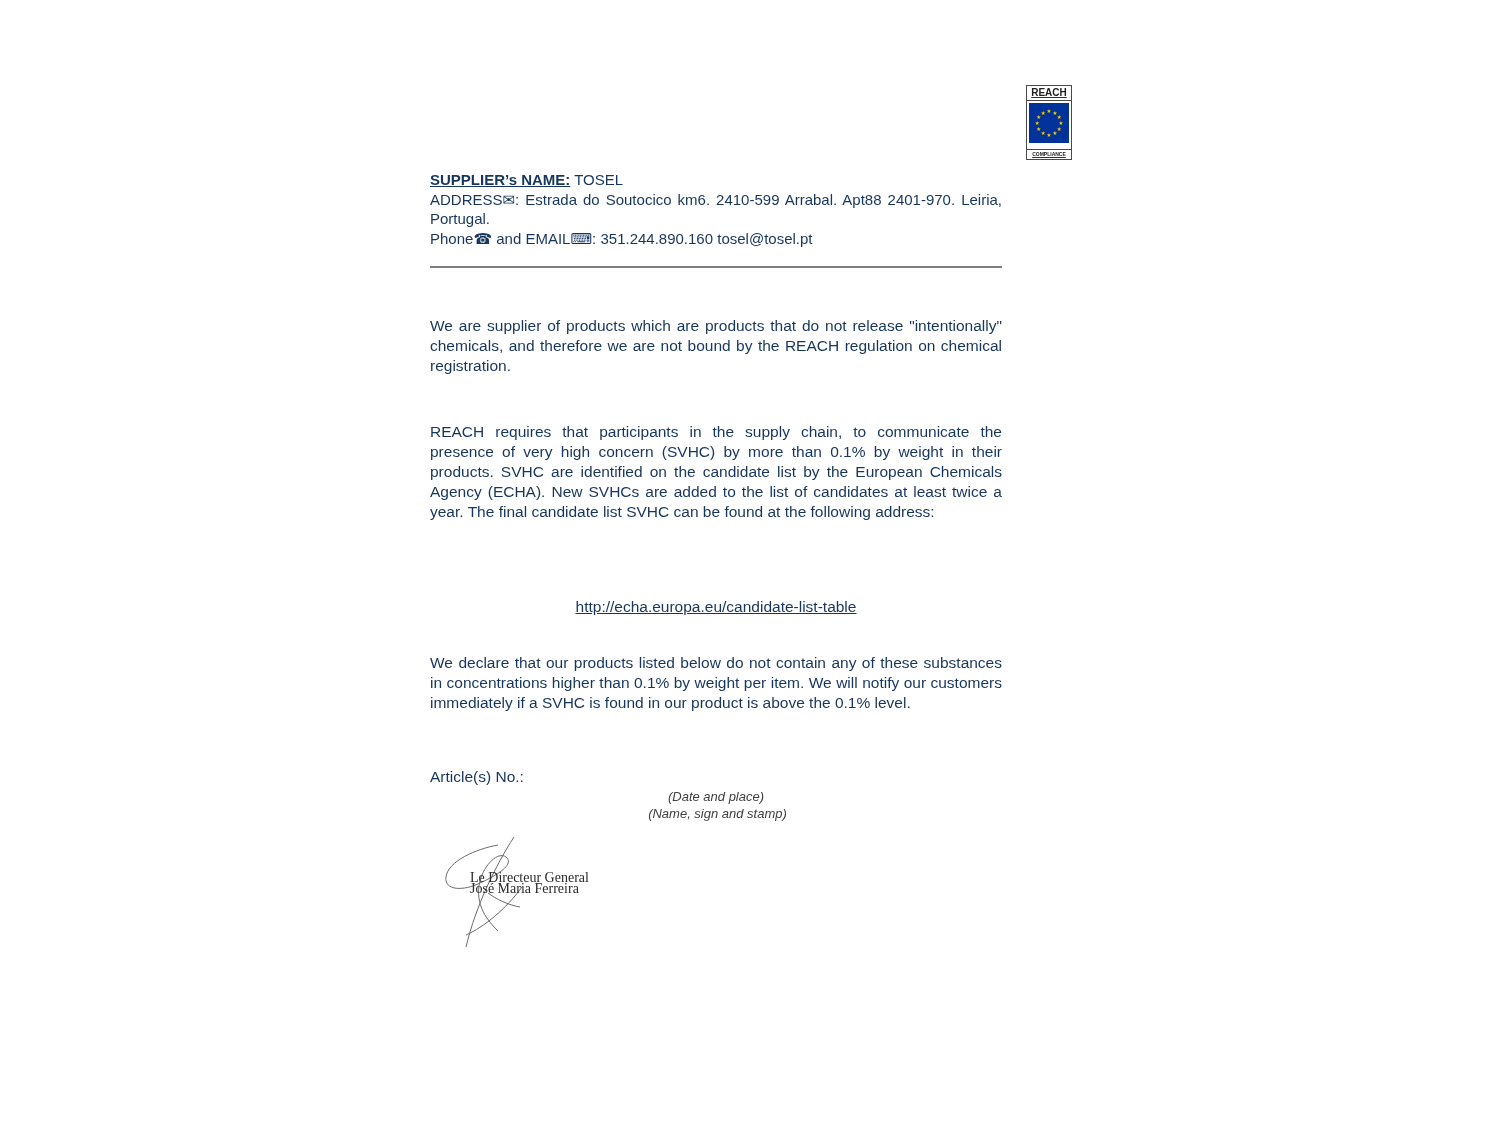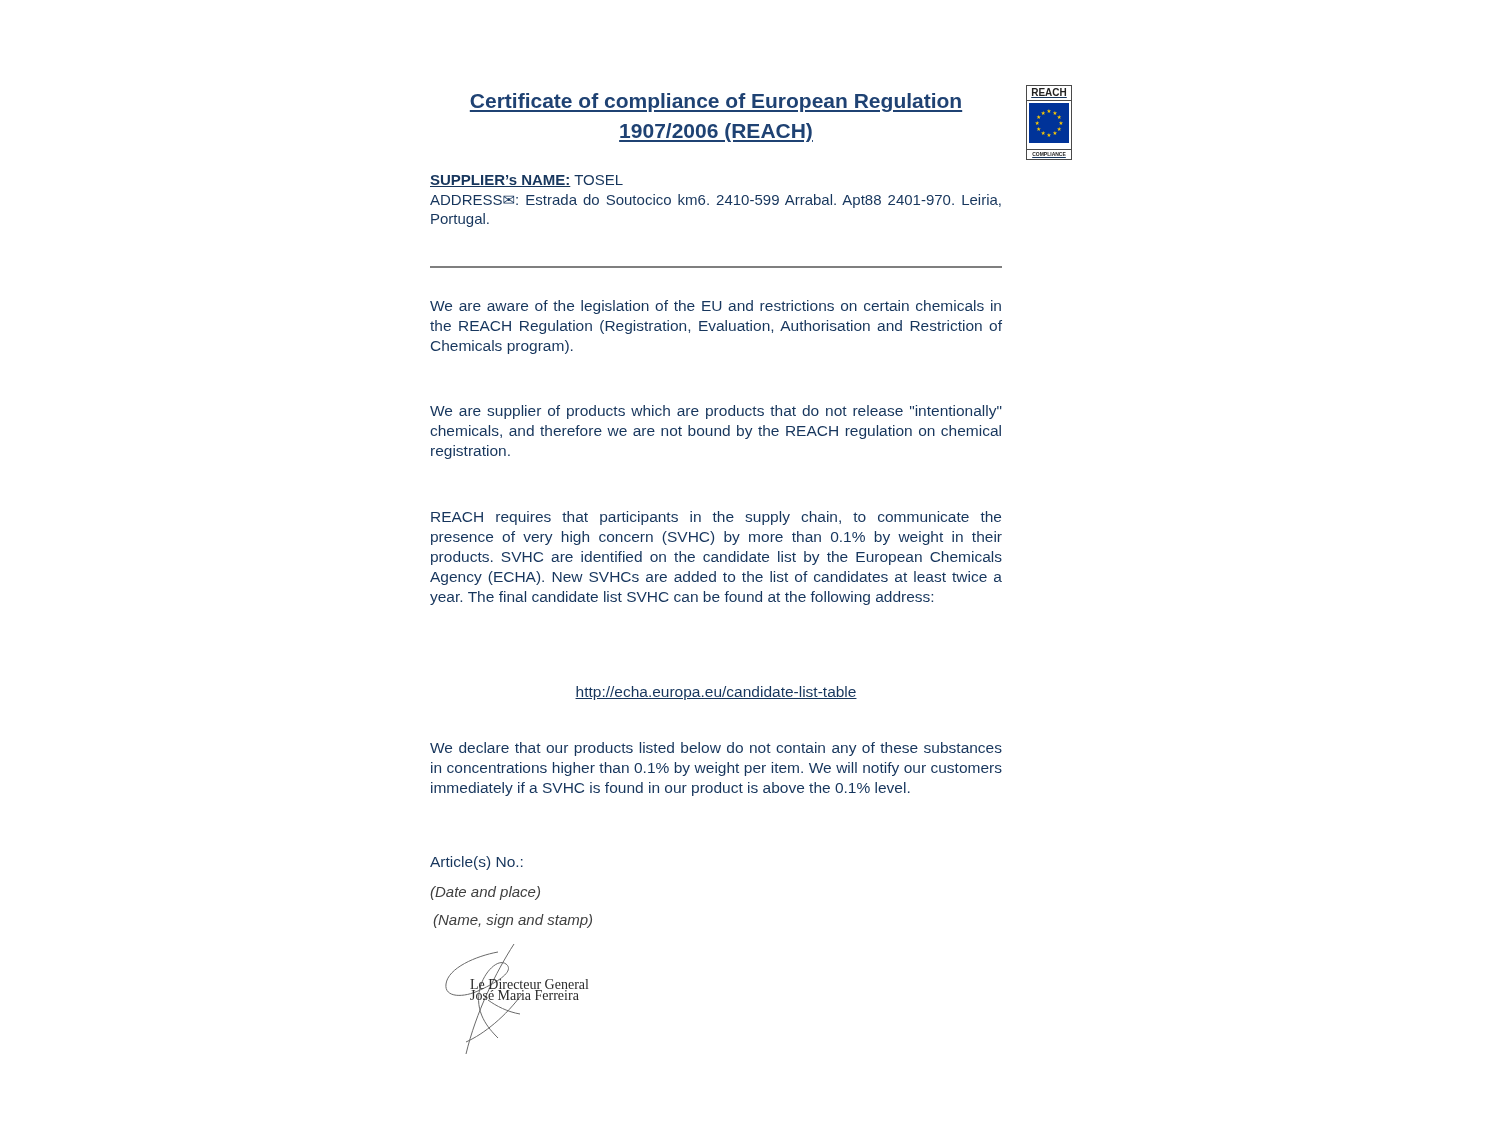--- a/index.html
+++ b/index.html
@@ -43,50 +43,46 @@
     position:absolute; left:430px; top:266px; width:572px;
     border-top:2px solid #7f7f7f;
   }
 
   
   .body-col { top:288px; }
   .para {
     font-size:15.5px; line-height:20px; text-align:justify; color:#17365D;
   }
   .p1 { margin-top:8px; }
-  .p2 { margin-top:45px; }
+  .p2 { margin-top:28px; }
   .p3 { margin-top:46px; }
   .link-line { margin-top:75px; text-align:center; }
   .link-line a { color:#17365D; text-decoration:underline; font-size:15.5px; cursor:pointer; }
   .p4 { margin-top:36px; }
   .article-line { margin-top:54px; text-align:left; }
   .made-on { margin-top:58px; text-align:left; }
   .bold { font-weight:bold; }
   .ital { font-style:italic; }
-  .note { font-size:15px; font-style:italic; color:#404040; margin-top:11px; }
+  .note { font-size:13px; font-style:italic; color:#404040; margin-top:2px;text-align:center; }
   .manager-line { margin-top:18px; text-align:left; }
   .note2 { padding-left:3px; }
 
   
   .signature { margin-top:14px; margin-left:6px; position:relative; width:180px; height:115px; }
   .stamp-text {
     position:absolute; left:34px; top:37px; width:120px;
     font-family:"Liberation Serif", serif; font-size:14px; color:#2a2a2a;
     line-height:11px; text-align:left;
   }
 </style>
 </head>
 <body>
 
 <div class="page">
 
-  <div class="col title-block">
-    <div class="title-line"><span>Certificate of compliance of European Regulation</span></div>
-    <div class="title-line"><span>1907/2006 (REACH)</span></div>
-  </div>
 
   <div class="reach-logo">
     <div class="band-top">REACH</div>
     <div class="flag-wrap">
       <svg width="40" height="40" viewBox="0 0 44 44" xmlns="http://www.w3.org/2000/svg">
         <rect x="0" y="0" width="44" height="44" fill="#003399"></rect>
         <g fill="#FFCC00" font-size="6" text-anchor="middle" font-family="DejaVu Sans, sans-serif">
           <text x="22" y="11">★</text>
           <text x="28.5" y="12.7">★</text>
           <text x="33.3" y="17.5">★</text>
@@ -105,26 +101,28 @@
     <div class="band-bottom">COMPLIANCE</div>
   </div>
 
   <div class="col supplier">
     <span class="sup-line">
       <span class="lbl-bu">SUPPLIER’s NAME:</span><span> TOSEL</span>
     </span>
     <span>
       <span>ADDRESS</span><span>✉</span><span>: Estrada do Soutocico km6. 2410-599 Arrabal. Apt88 2401-970. Leiria, Portugal.</span>
     </span>
+    <span class="sup-line">
+      <span>Phone</span><span>☎</span><span> and EMAIL</span><span>⌨</span><span>: 351.244.890.160 tosel@tosel.pt</span>
+    </span>
   </div>
 
   <div class="divider"></div>
 
   <div class="col body-col">
-    <p class="para p1">We are aware of the legislation of the EU and restrictions on certain chemicals in the REACH Regulation (Registration, Evaluation, Authorisation and Restriction of Chemicals program).</p>
     <p class="para p2">We are supplier of products which are products that do not release "intentionally" chemicals, and therefore we are not bound by the REACH regulation on chemical registration.</p>
     <p class="para p3">REACH requires that participants in the supply chain, to communicate the presence of very high concern (SVHC) by more than 0.1% by weight in their products. SVHC are identified on the candidate list by the European Chemicals Agency (ECHA). New SVHCs are added to the list of candidates at least twice a year. The final candidate list SVHC can be found at the following address:</p>
     <p class="para link-line">
       <a>http://echa.europa.eu/candidate-list-table</a>
     </p>
     <p class="para p4">We declare that our products listed below do not contain any of these substances in concentrations higher than 0.1% by weight per item. We will notify our customers immediately if a SVHC is found in our product is above the 0.1% level.</p>
     <p class="para article-line">Article(s) No.:</p>
 
     <p class="note">(Date and place)</p>
 

